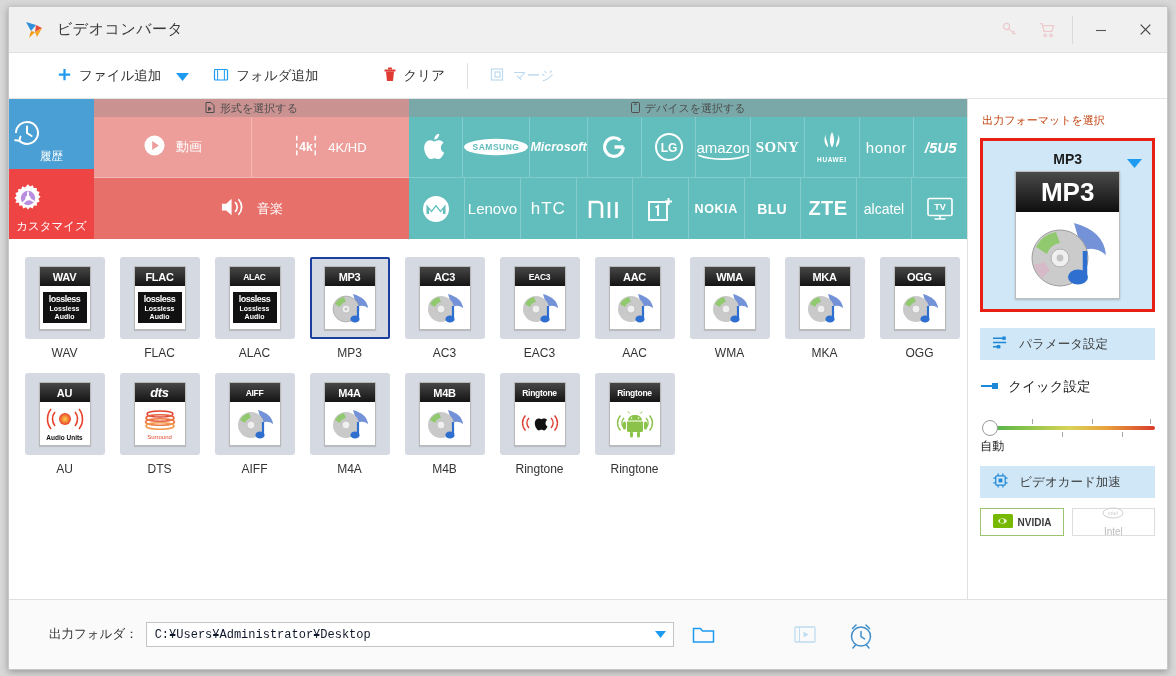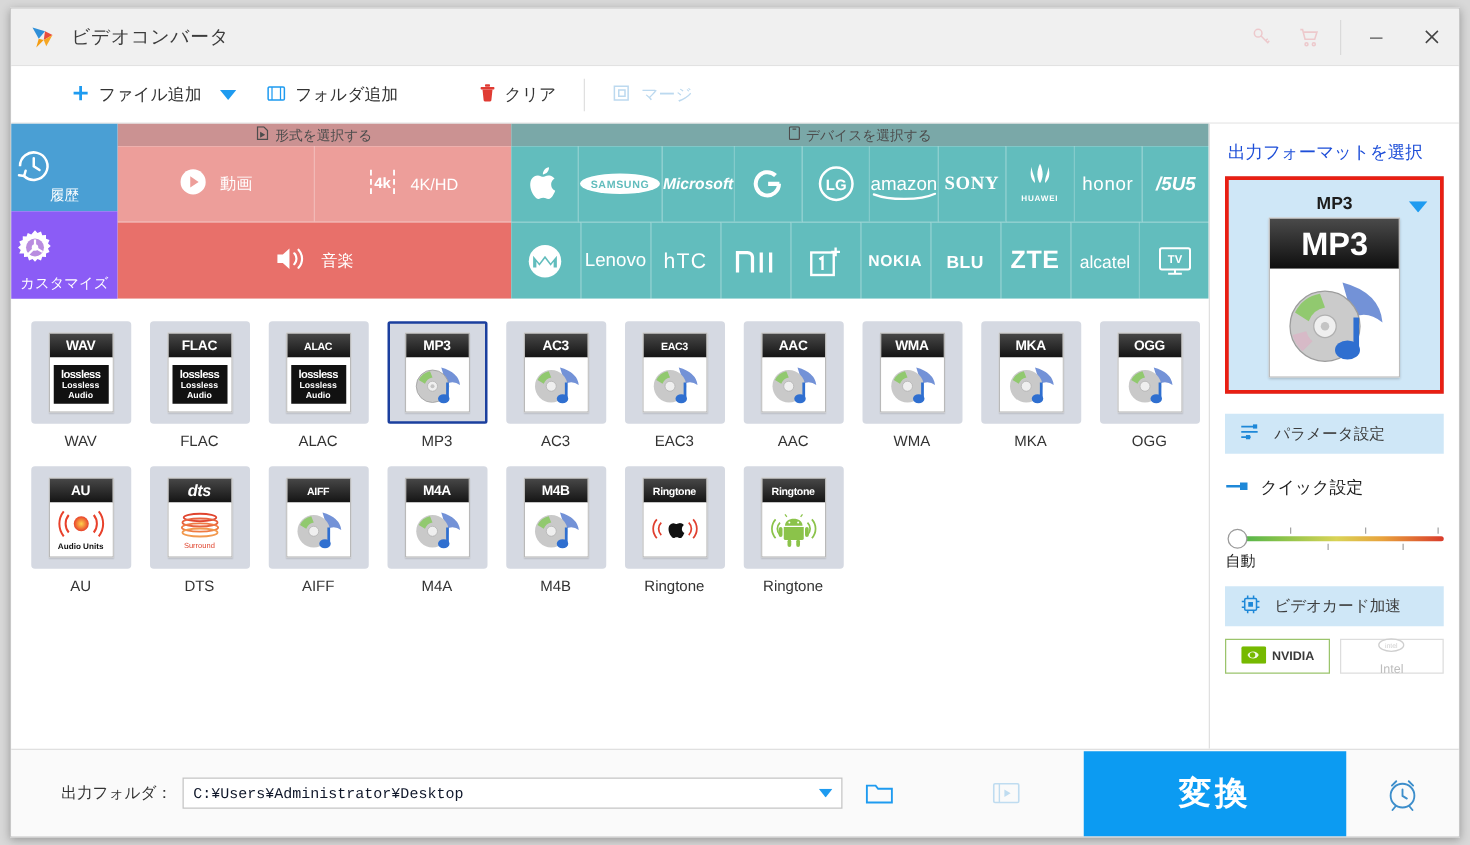--- a/index.html
+++ b/index.html
@@ -95,21 +95,21 @@
   .ficon-top.small{font-size:8.5px;}
   .ficon-body{flex:1;display:flex;align-items:center;justify-content:center;position:relative;background:#fff;}
   .lossless-blk{background:#111;color:#fff;font-size:7px;font-weight:bold;
                 text-align:center;line-height:1.15;width:44px;padding:2px 0;}
   .lossless-blk .lw{font-size:9px;letter-spacing:-.5px;display:block;}
   
   .right-pane{
     width:200px;background:#fff;border-left:1px solid #e0e0e0;
     display:flex;flex-direction:column;padding:0 12px;
   }
-  .rp-title{font-size:14px;color:#1d4ed8;margin:14px 0 10px 2px;}
+  .rp-title{font-size:11px;color:#c2410c;margin:14px 0 10px 2px;}
   .preview-box{
     border:3px solid #e81f13;background:#cfe7f7;padding:6px 8px 10px;
     display:flex;flex-direction:column;align-items:center;
   }
   .pv-head{width:100%;display:flex;align-items:center;justify-content:center;position:relative;height:24px;}
   .pv-name{font-size:14px;color:#1c1c1c;font-weight:bold;}
   .pv-caret{position:absolute;right:2px;top:7px;}
   .pv-icon{width:105px;height:128px;background:#fff;border:1px solid #bdbdbd;
            display:flex;flex-direction:column;box-shadow:0 1px 2px rgba(0,0,0,.2);}
   .pv-icon-top{height:40px;background:linear-gradient(#4a4a4a,#0e0e0e);
@@ -259,21 +259,21 @@
           <div class="side-tile" style="background:#4a9fd4">
             <span>
               <svg width="36" height="36" viewBox="0 0 36 36" fill="none" stroke="#fff" stroke-width="2">
                 <path d="M7 18a11 11 0 1 1 3.3 7.8"></path>
                 <path d="M10.3 25.8 6.2 25.2M10.3 25.8l1.2-4.2" stroke-linecap="round"></path>
                 <path d="M18 11.5V18l4.6 3" stroke-linecap="round"></path>
               </svg>
             </span>
             <span class="st-label">履歴</span>
           </div>
-          <div class="side-tile" style="background:#8b5cf6">
+          <div class="side-tile" style="background:#ef4444">
             <span style="margin-top:-6px">
               <svg width="38" height="38" viewBox="0 0 38 38" fill="#fff">
                 <path d="M19 3.2l2 2.2 2.8-1.2 1 2.9 3-.2v3l2.8 1.1-1.2 2.8 2.2 2-2.2 2 1.2 2.8-2.8 1.1v3l-3-.2-1 2.9-2.8-1.2-2 2.2-2-2.2-2.8 1.2-1-2.9-3 .2v-3L6.4 21.7l1.2-2.8-2.2-2 2.2-2-1.2-2.8L9.2 11v-3l3 .2 1-2.9L16 6.5z"></path>
                 <circle cx="19" cy="17" r="7.2" fill="#b98de0"></circle>
                 <circle cx="19" cy="17" r="2.6" fill="#fff"></circle>
                 <path d="M19 17 L13.5 22.5 M19 17 L25 20.5 M19 17 V10.5" stroke="#fff" stroke-width="1.8"></path>
               </svg>
             </span>
             <span class="st-label">カスタマイズ</span>
           </div>
@@ -868,23 +868,20 @@
         <path d="M1.5 17V3.5h7l2 2.5h11V17z"></path>
       </svg>
     </div>
     <div class="bb-icon" style="margin-left:78px">
       <svg width="22" height="19" viewBox="0 0 22 19" fill="none" stroke="#bfdcf0" stroke-width="1.3">
         <rect x="1" y="2" width="20" height="15" rx="1"></rect>
         <path d="M5.5 2v15" stroke-width="1.1"></path>
         <path d="M9.5 6.5l5 3-5 3z" fill="#bfdcf0" stroke="none"></path>
       </svg>
     </div>
-    <div class="convert-btn">
-      <span>変換</span>
-    </div>
     <div class="alarm-btn">
       <svg width="30" height="30" viewBox="0 0 30 30" fill="none" stroke="#3d8ecb" stroke-width="1.5">
         <circle cx="15" cy="16.5" r="9.5"></circle>
         <path d="M15 11.5v5.2l3.5 2.2" stroke-linecap="round"></path>
         <path d="M6.5 8.5 10 5M23.5 8.5 20 5" stroke-linecap="round"></path>
         <path d="M9.5 25 7 28M20.5 25 23 28" stroke-linecap="round"></path>
       </svg>
     </div>
   </div>
 </div>

